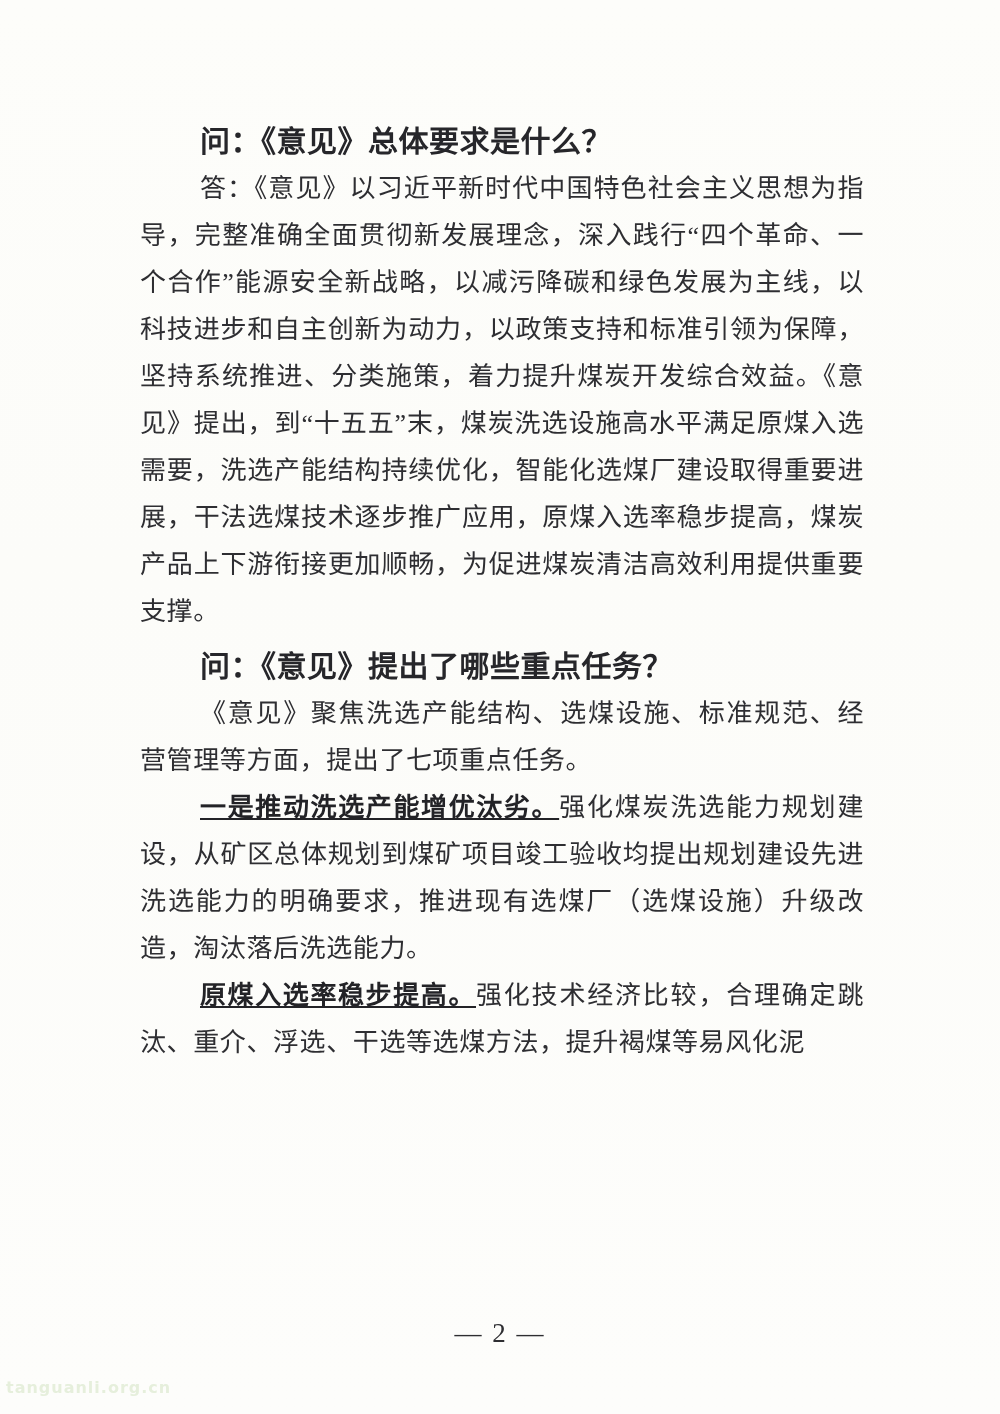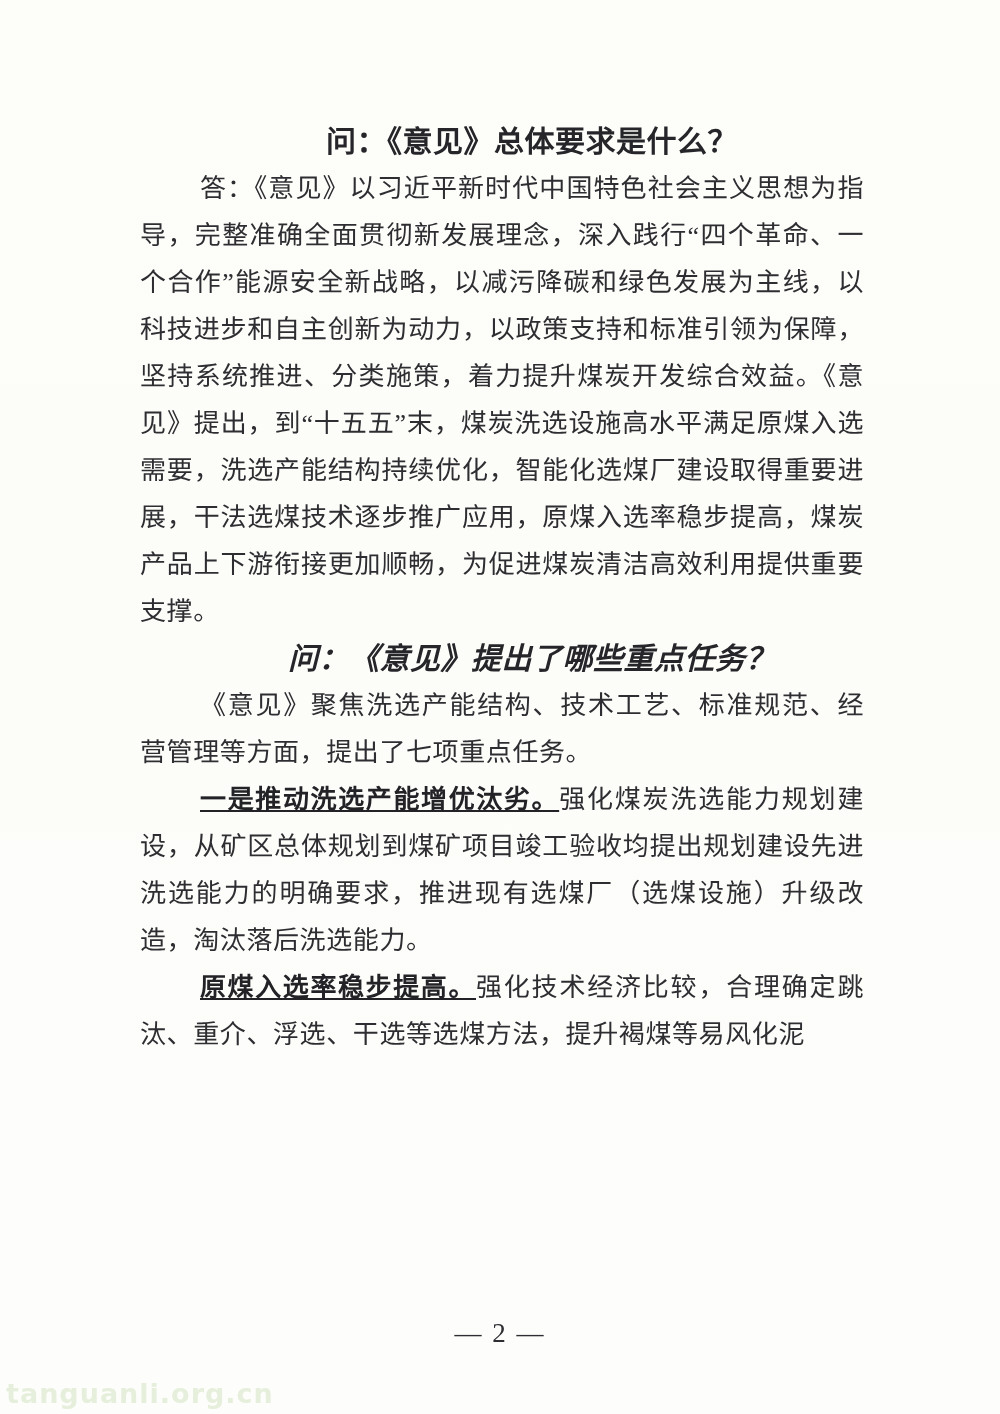--- a/index.html
+++ b/index.html
@@ -33,25 +33,23 @@
   
   .q-heading {
     font-family: "Liberation Sans", "DejaVu Sans", sans-serif;
     font-weight: bold;
     font-size: 30px;
     line-height: 47px;
     color: #26262a;
     text-indent: 60px;
     letter-spacing: 0.5px;
     margin: 0;
-    text-align: center;
   }
   .q-heading.spaced {
-    margin-top: 0;
-    font-style: italic;
+    margin-top: 8px;
   }
 
   
   .para {
     font-family: "Liberation Serif", "DejaVu Serif", serif;
     font-size: 26px;
     line-height: 47px;
     color: #2e2e32;
     text-indent: 60px;
     text-align: justify;
@@ -79,42 +77,42 @@
     color: #2e2e32;
     letter-spacing: 2px;
   }
 
   
   .watermark {
     position: absolute;
     left: 6px;
     top: 1378px;
     font-family: "DejaVu Sans", "Liberation Sans", sans-serif;
-    font-size: 27px;
+    font-size: 16px;
     font-weight: bold;
     letter-spacing: 1px;
     color: #e6efdc;
     user-select: none;
     text-align: center;
   }
 </style>
 </head>
 <body>
 
 <div class="page">
 
   <div class="content">
 
     <h2 class="q-heading">问：《意见》总体要求是什么？</h2>
 
     <p class="para">答：《意见》以习近平新时代中国特色社会主义思想为指导，完整准确全面贯彻新发展理念，深入践行“四个革命、一个合作”能源安全新战略，以减污降碳和绿色发展为主线，以科技进步和自主创新为动力，以政策支持和标准引领为保障，坚持系统推进、分类施策，着力提升煤炭开发综合效益。《意见》提出，到“十五五”末，煤炭洗选设施高水平满足原煤入选需要，洗选产能结构持续优化，智能化选煤厂建设取得重要进展，干法选煤技术逐步推广应用，原煤入选率稳步提高，煤炭产品上下游衔接更加顺畅，为促进煤炭清洁高效利用提供重要支撑。</p>
 
     <h2 class="q-heading spaced">问：《意见》提出了哪些重点任务？</h2>
 
-    <p class="para">《意见》聚焦洗选产能结构、技术工艺、标准规范、经营管理等方面，提出了七项重点任务。</p>
+    <p class="para">《意见》聚焦洗选产能结构、选煤设施、标准规范、经营管理等方面，提出了七项重点任务。</p>
 
     <p class="para"><span class="lead">一是推动洗选产能增优汰劣。</span><span>强化煤炭洗选能力规划建设，从矿区总体规划到煤矿项目竣工验收均提出规划建设先进洗选能力的明确要求，推进现有选煤厂（选煤设施）升级改造，淘汰落后洗选能力。</span></p>
 
 
     <p class="para"><span class="lead">原煤入选率稳步提高。</span><span>强化技术经济比较，合理确定跳汰、重介、浮选、干选等选煤方法，提升褐煤等易风化泥</span></p>
 
   </div>
 
   <div class="page-number">— 2 —</div>
 

